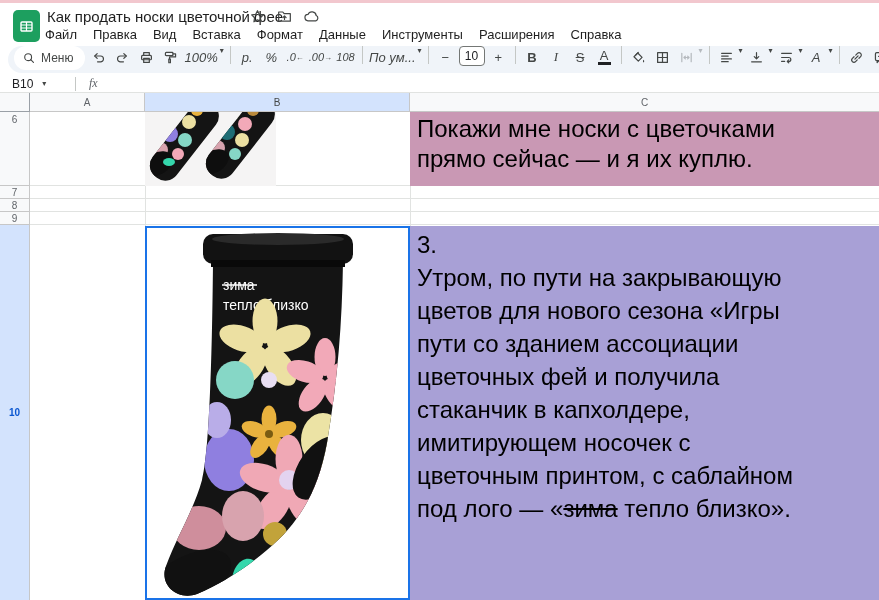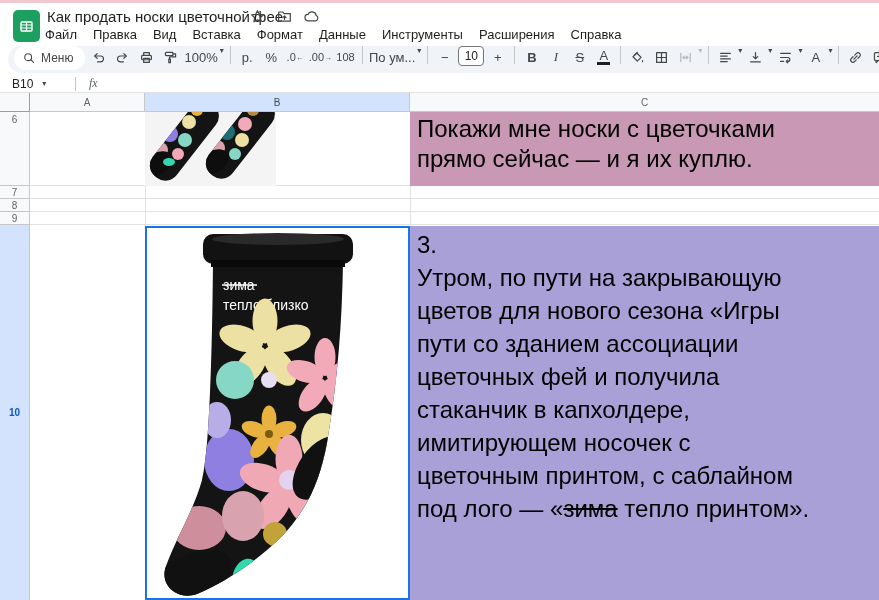--- a/index.html
+++ b/index.html
@@ -19,21 +19,21 @@
   .menus span{cursor:default;}
 
   
   .tbar{position:absolute;left:8px;top:46px;width:871px;height:27px;background:#f0f4f9;
         border-radius:18px 0 0 18px;display:flex;padding:0 4px 0 6px;gap:3px;
         overflow:hidden;white-space:nowrap;}
   .pill{height:24px;background:#fff;border-radius:12px;display:flex;align-items:center;gap:6px;
         padding:0 12px 0 9px;font-size:12px;color:#444746;flex:none;}
   .ic{flex:none;min-width:21px;height:22px;display:flex;align-items:center;justify-content:center;
       font-size:13px;color:#444746;border-radius:4px;}
-  .ic.txt{font-weight:400;}
+  .ic.txt{font-weight:400;font-style:italic;}
   .ic.b{font-weight:700;}
   .ic.i{font-style:italic;font-family:"Liberation Serif","DejaVu Serif",serif;}
   .ic.strike{text-decoration:line-through;}
   .ic.small{font-size:11px;}
   .caret{font-size:8px;color:#444746;margin-left:-1px;flex:none;}
   .sep{width:1px;height:18px;background:#c4c7c5;margin:0 3px;flex:none;}
   .fsize-box{width:26px;height:20px;border:1px solid #747775;border-radius:4px;background:#fff;
              display:flex;align-items:center;justify-content:center;font-size:12px;color:#202124;flex:none;}
   .disabled, .disabled svg *{color:#b5b9be !important;stroke:#b5b9be !important;}
   .acolor{display:flex;flex-direction:column;align-items:center;line-height:11px;}
@@ -380,17 +380,17 @@
     <div class="cell-purple">
       <div>3.</div>
       <div>Утром, по пути на закрывающую</div>
       <div>цветов для нового сезона «Игры</div>
       <div>пути со зданием ассоциации</div>
       <div>цветочных фей и получила</div>
       <div>стаканчик в капхолдере,</div>
       <div>имитирующем носочек с</div>
       <div>цветочным принтом, с саблайном</div>
       <div>
-        <span>под лого — «</span><span class="strike-word">зима</span><span> тепло принтом».</span>
+        <span>под лого — «</span><span class="strike-word">зима</span><span> тепло близко».</span>
       </div>
     </div>
   </div>
 </div>
 
 </body></html>

